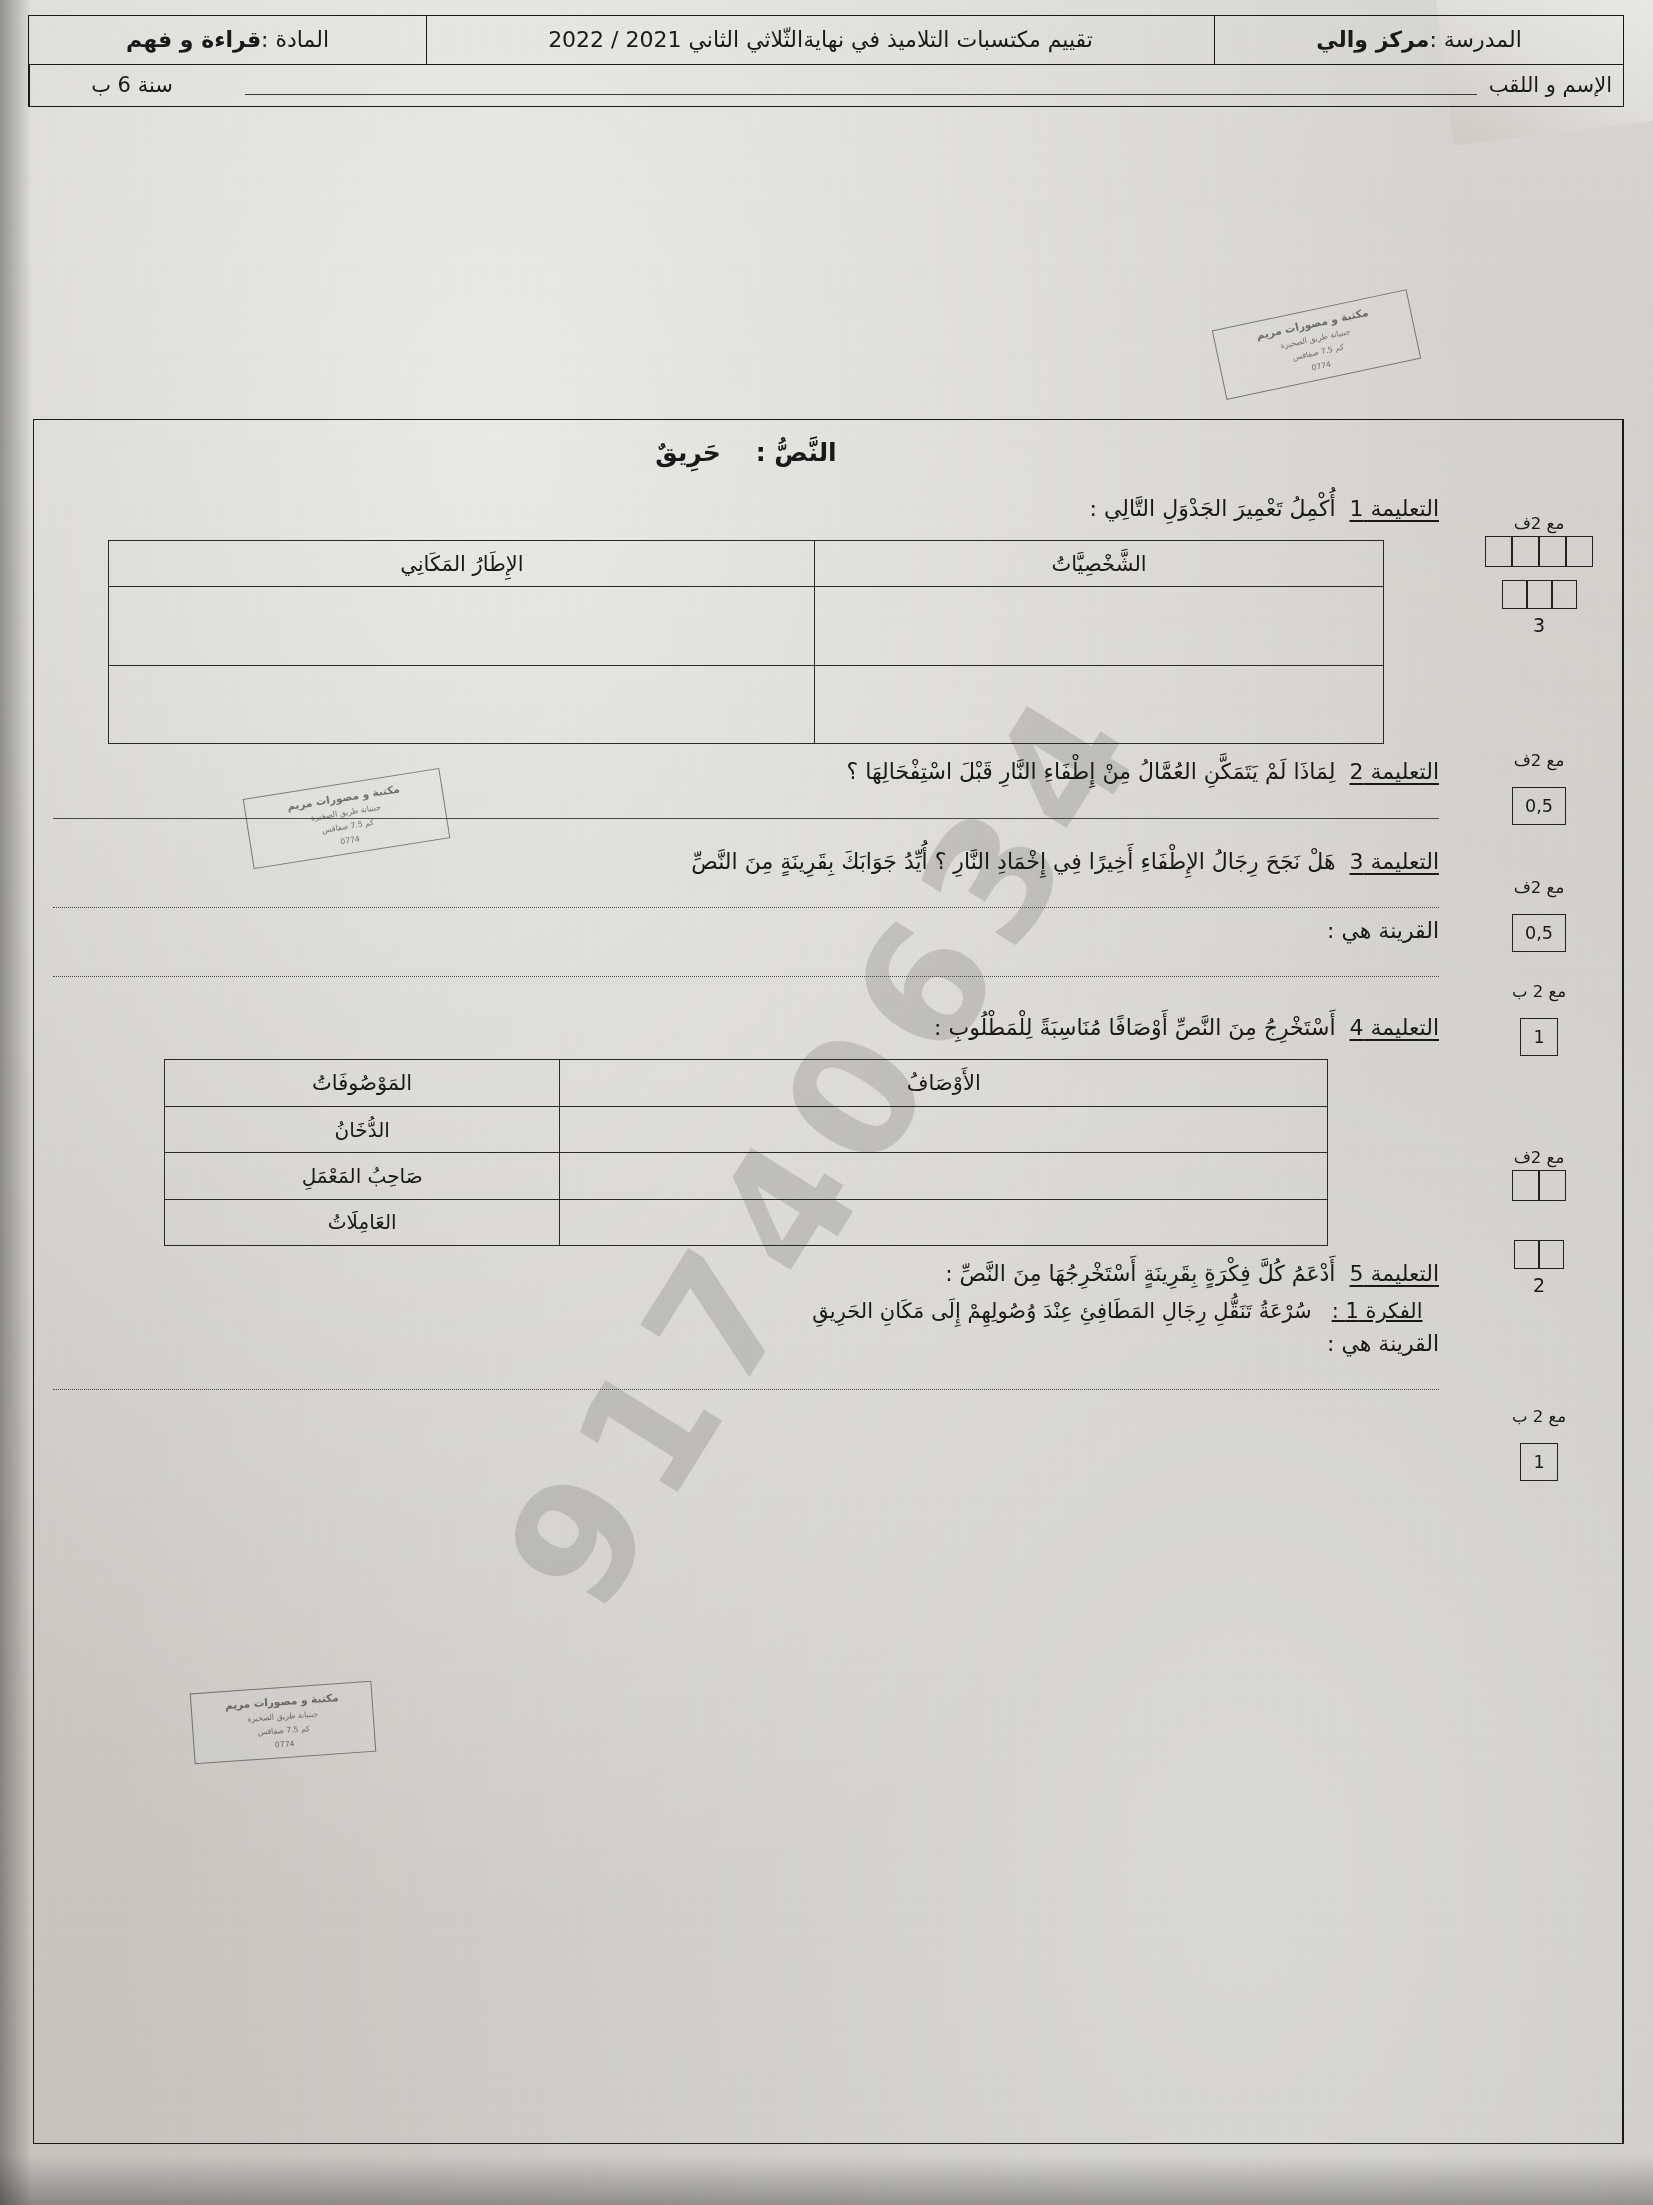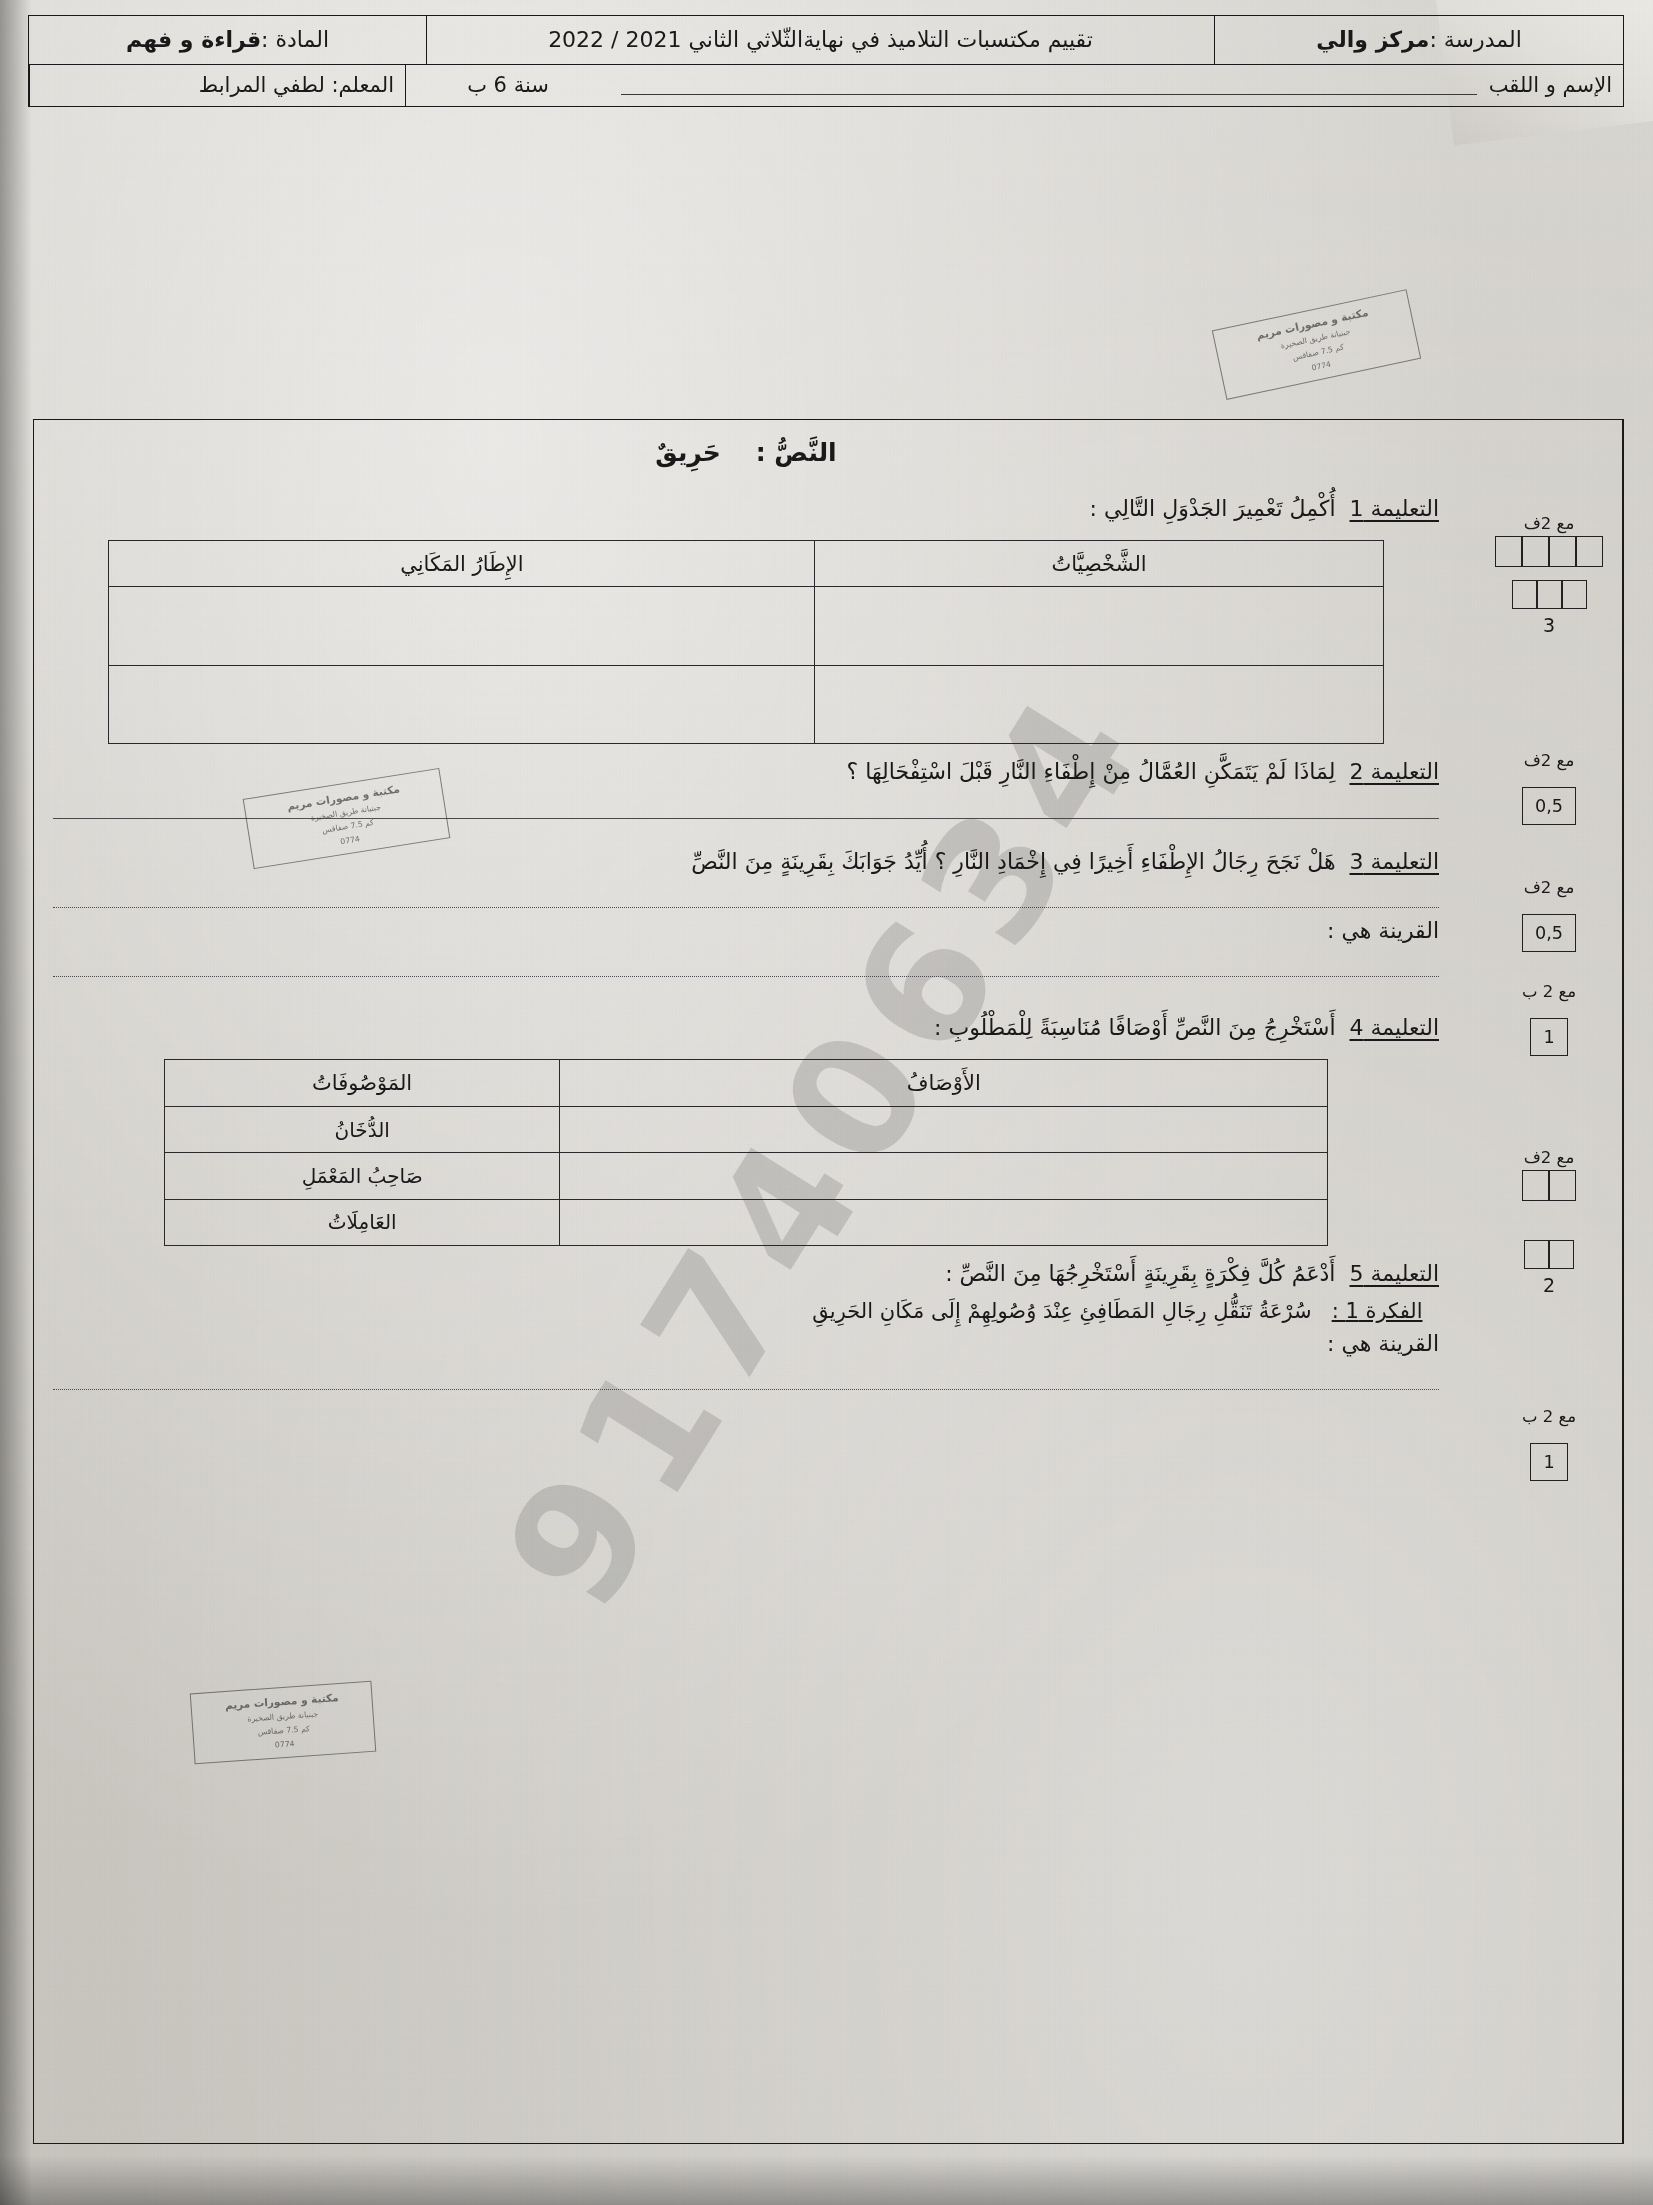--- a/index.html
+++ b/index.html
@@ -130,21 +130,21 @@
     flex: 1;
     position: relative;
     padding: 12px 22px 11px 19px;
   }
   .marks-col {
     width: 138px;
     border-right: 1.7px solid #1a1a1a;
     position: relative;
   }
 
-  .mark-block { position: absolute; right: 4px; width: 138px; text-align: center; }
+  .mark-block { position: absolute; right: 14px; width: 138px; text-align: center; }
   .mark-label { font-size: 16.5px; margin-bottom: 3.3px; }
   .boxes { display: flex; justify-content: center; gap: 0; }
   .bx { border: 1.1px solid #222; width: 25px; height: 29px; }
   .bx.small { width: 23px; height: 26.5px; }
   .score-box {
     border: 1.1px solid #222;
     display: inline-block;
     padding: 8px 12px;
     font-size: 17.6px;
     margin-top: 14px;
@@ -215,24 +215,20 @@
         <span>المادة :</span>
         <span class="bold">قراءة و فهم</span>
       </div>
     </div>
     <div class="row2">
       <div class="c-name">
         <span>الإسم و اللقب</span>
         <span class="dotline"></span>
       </div>
       <div class="c-class">سنة 6 ب</div>
-      <div class="c-teacher">
-        <span>المعلم:</span>
-        <span>لطفي المرابط</span>
-      </div>
     </div>
   </div>
 
   <div class="body-frame">
 
     <div class="content">
 
       <div class="title-line">
         <span>النَّصُّ :</span>
         &nbsp;&nbsp;

